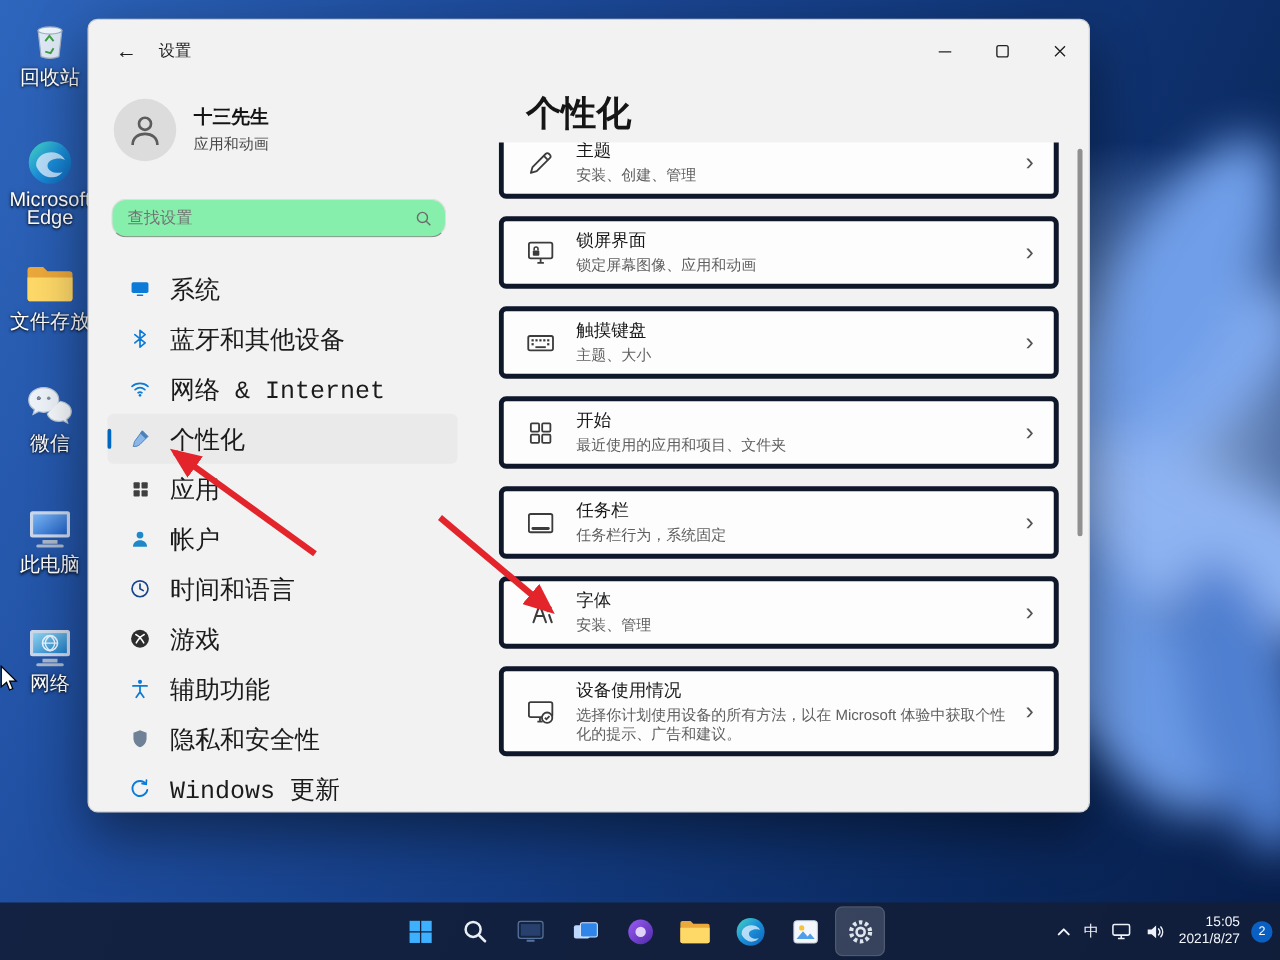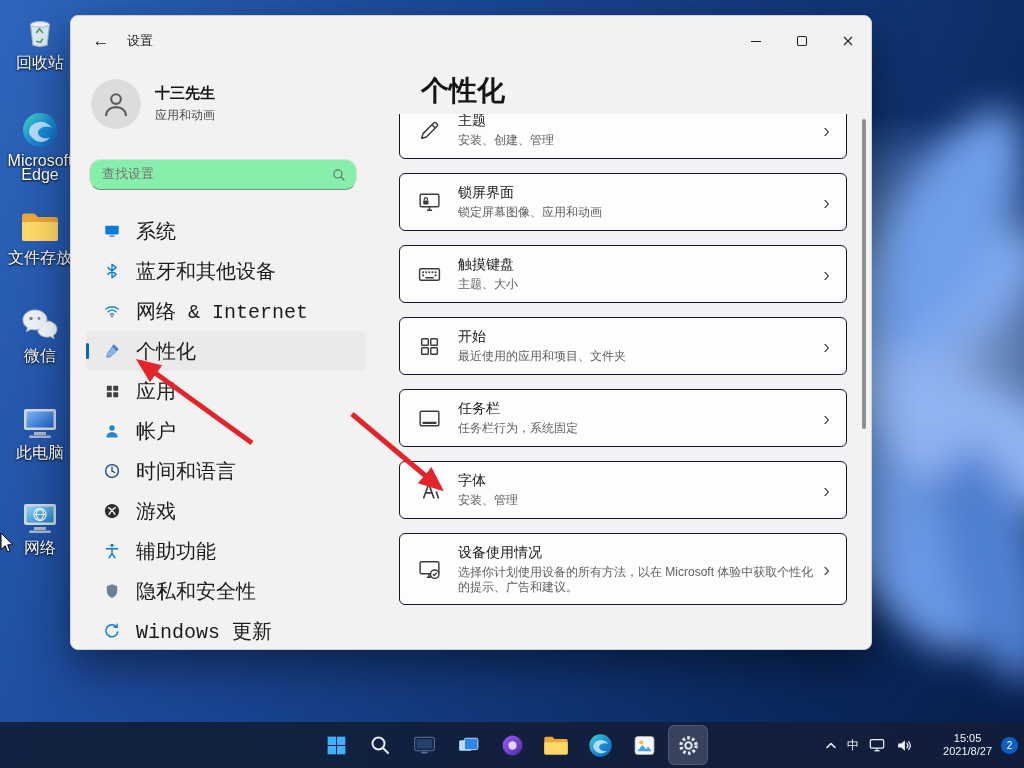--- a/index.html
+++ b/index.html
@@ -50,42 +50,42 @@
   .nav-item { position:relative; height:40px; display:flex; align-items:center; border-radius:5px; padding-left:16px; }
   .nav-item.selected { background:#eaeaea; }
   .accent-pill { position:absolute; left:0; top:12px; width:3px; height:16px; border-radius:2px; background:#0067c0; }
   .nav-ic { width:20px; height:20px; display:flex; align-items:center; justify-content:center; }
   .nav-lbl { margin-left:14px; font-size:20px; color:#1b1b1b; }
 
   
   .page-title { position:absolute; left:350px; top:56px; font-size:28px; font-weight:600; color:#151515; }
   .content-viewport { position:absolute; left:328px; top:98px; width:452px; height:537px; overflow:hidden; }
   .cards { display:flex; flex-direction:column; gap:14px; margin-top:-13px; width:448px; }
-  .card { display:flex; align-items:center; background:#fdfdfd; border:1px solid #0f172a;
+  .card { display:flex; align-items:center; background:#fdfdfd; border:4px solid #0f172a;
     border-radius:6px; height:58px; padding:0 16px 0 14px; }
   .card.tall { height:72px; }
   .card-ic { width:30px; display:flex; justify-content:center; margin-right:14px; flex:none; }
   .card-texts { flex:1; min-width:0; }
   .card-title { font-size:14px; color:#181818; }
   .card-desc { font-size:12px; color:#5f5f5f; margin-top:3px; line-height:15px; }
   .card-chevron { font-size:20px; color:#555; flex:none; margin-left:8px; }
   .scroll-thumb { position:absolute; left:791px; top:103px; width:4px; height:310px; background:#909090; border-radius:2px; }
 
   
   .annotations { position:absolute; left:0; top:0; pointer-events:none; z-index:40; }
 
   
   .taskbar { position:absolute; left:0; top:722px; width:1024px; height:46px;
     background:rgba(18,30,58,.92); display:flex; align-items:center; z-index:30; }
   .tb-center { position:absolute; left:50%; transform:translateX(-50%); display:flex; gap:4px; }
   .tb-btn { width:40px; height:40px; display:flex; align-items:center; justify-content:center; border-radius:6px; }
   .tb-btn.active { background:rgba(255,255,255,.16); box-shadow:inset 0 0 0 1px rgba(255,255,255,.12); }
   .tray { position:absolute; right:6px; top:0; height:46px; display:flex; align-items:center; gap:9px; }
   .tray-ime { font-size:12px; color:#f2f5fa; }
-  .tray-clock { text-align:center; font-size:11px; color:#f2f5fa; line-height:13px;margin-left:20px; }
+  .tray-clock { text-align:right; font-size:11px; color:#f2f5fa; line-height:13px; }
   .tray-badge { width:17px; height:17px; border-radius:50%; background:#0a60c2; color:#fff;
     font-size:10px; display:flex; align-items:center; justify-content:center; }
 
   .cursor { position:absolute; left:0px; top:532px; z-index:60; pointer-events:none; }
 </style>
 </head>
 <body>
 
 <div class="stage">
 

